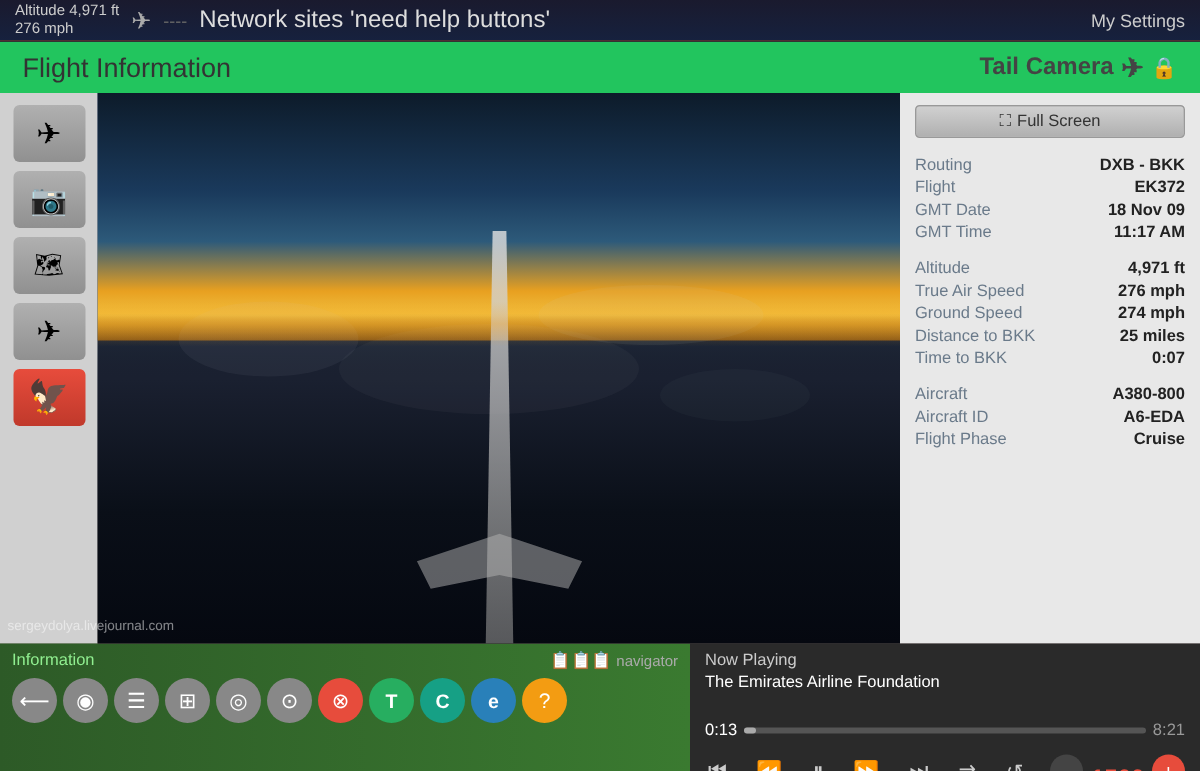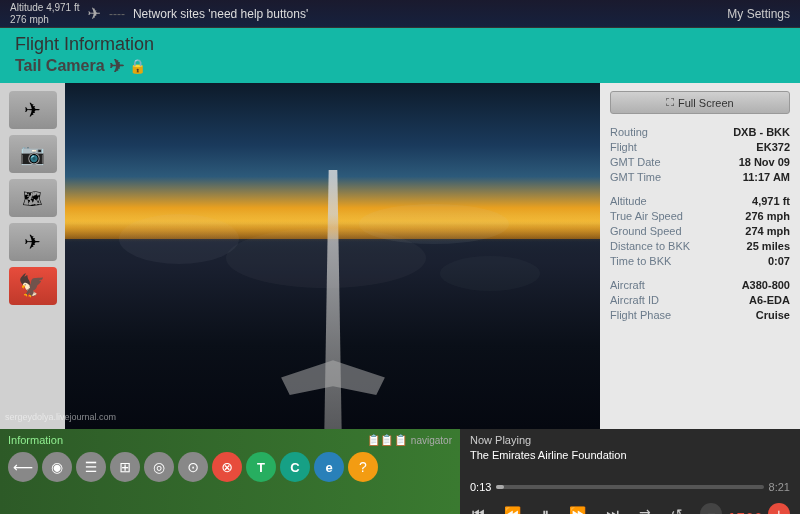--- a/index.html
+++ b/index.html
@@ -37,45 +37,44 @@
     .top-bar-plane {
       color: #aaa;
       font-size: 16px;
     }
     .top-bar-dashes {
       color: #666;
       font-size: 12px;
     }
     .top-bar-title {
       color: #ddd;
-      font-size: 12px;
+      font-size: 16px;
     }
     .top-bar-settings {
       color: #ccc;
       font-size: 12px;
       cursor: pointer;
     }
 
     
     .main-content {
       width: 100%;
       height: calc(514px - 28px - 85px);
       background: #1a1a2e;
       display: flex;
       flex-direction: column;
     }
 
     
     .flight-header {
-      background: #14b8a6;
+      background: #22c55e;
       padding: 6px 15px;
       display: flex;
-      align-items: flex-start;
+      align-items: center;
       justify-content: space-between;
-      flex-direction: column;
     }
     .flight-info-title {
       font-size: 18px;
       color: #333;
       font-weight: normal;
     }
     .tail-camera-label {
       display: flex;
       align-items: center;
       gap: 5px;

